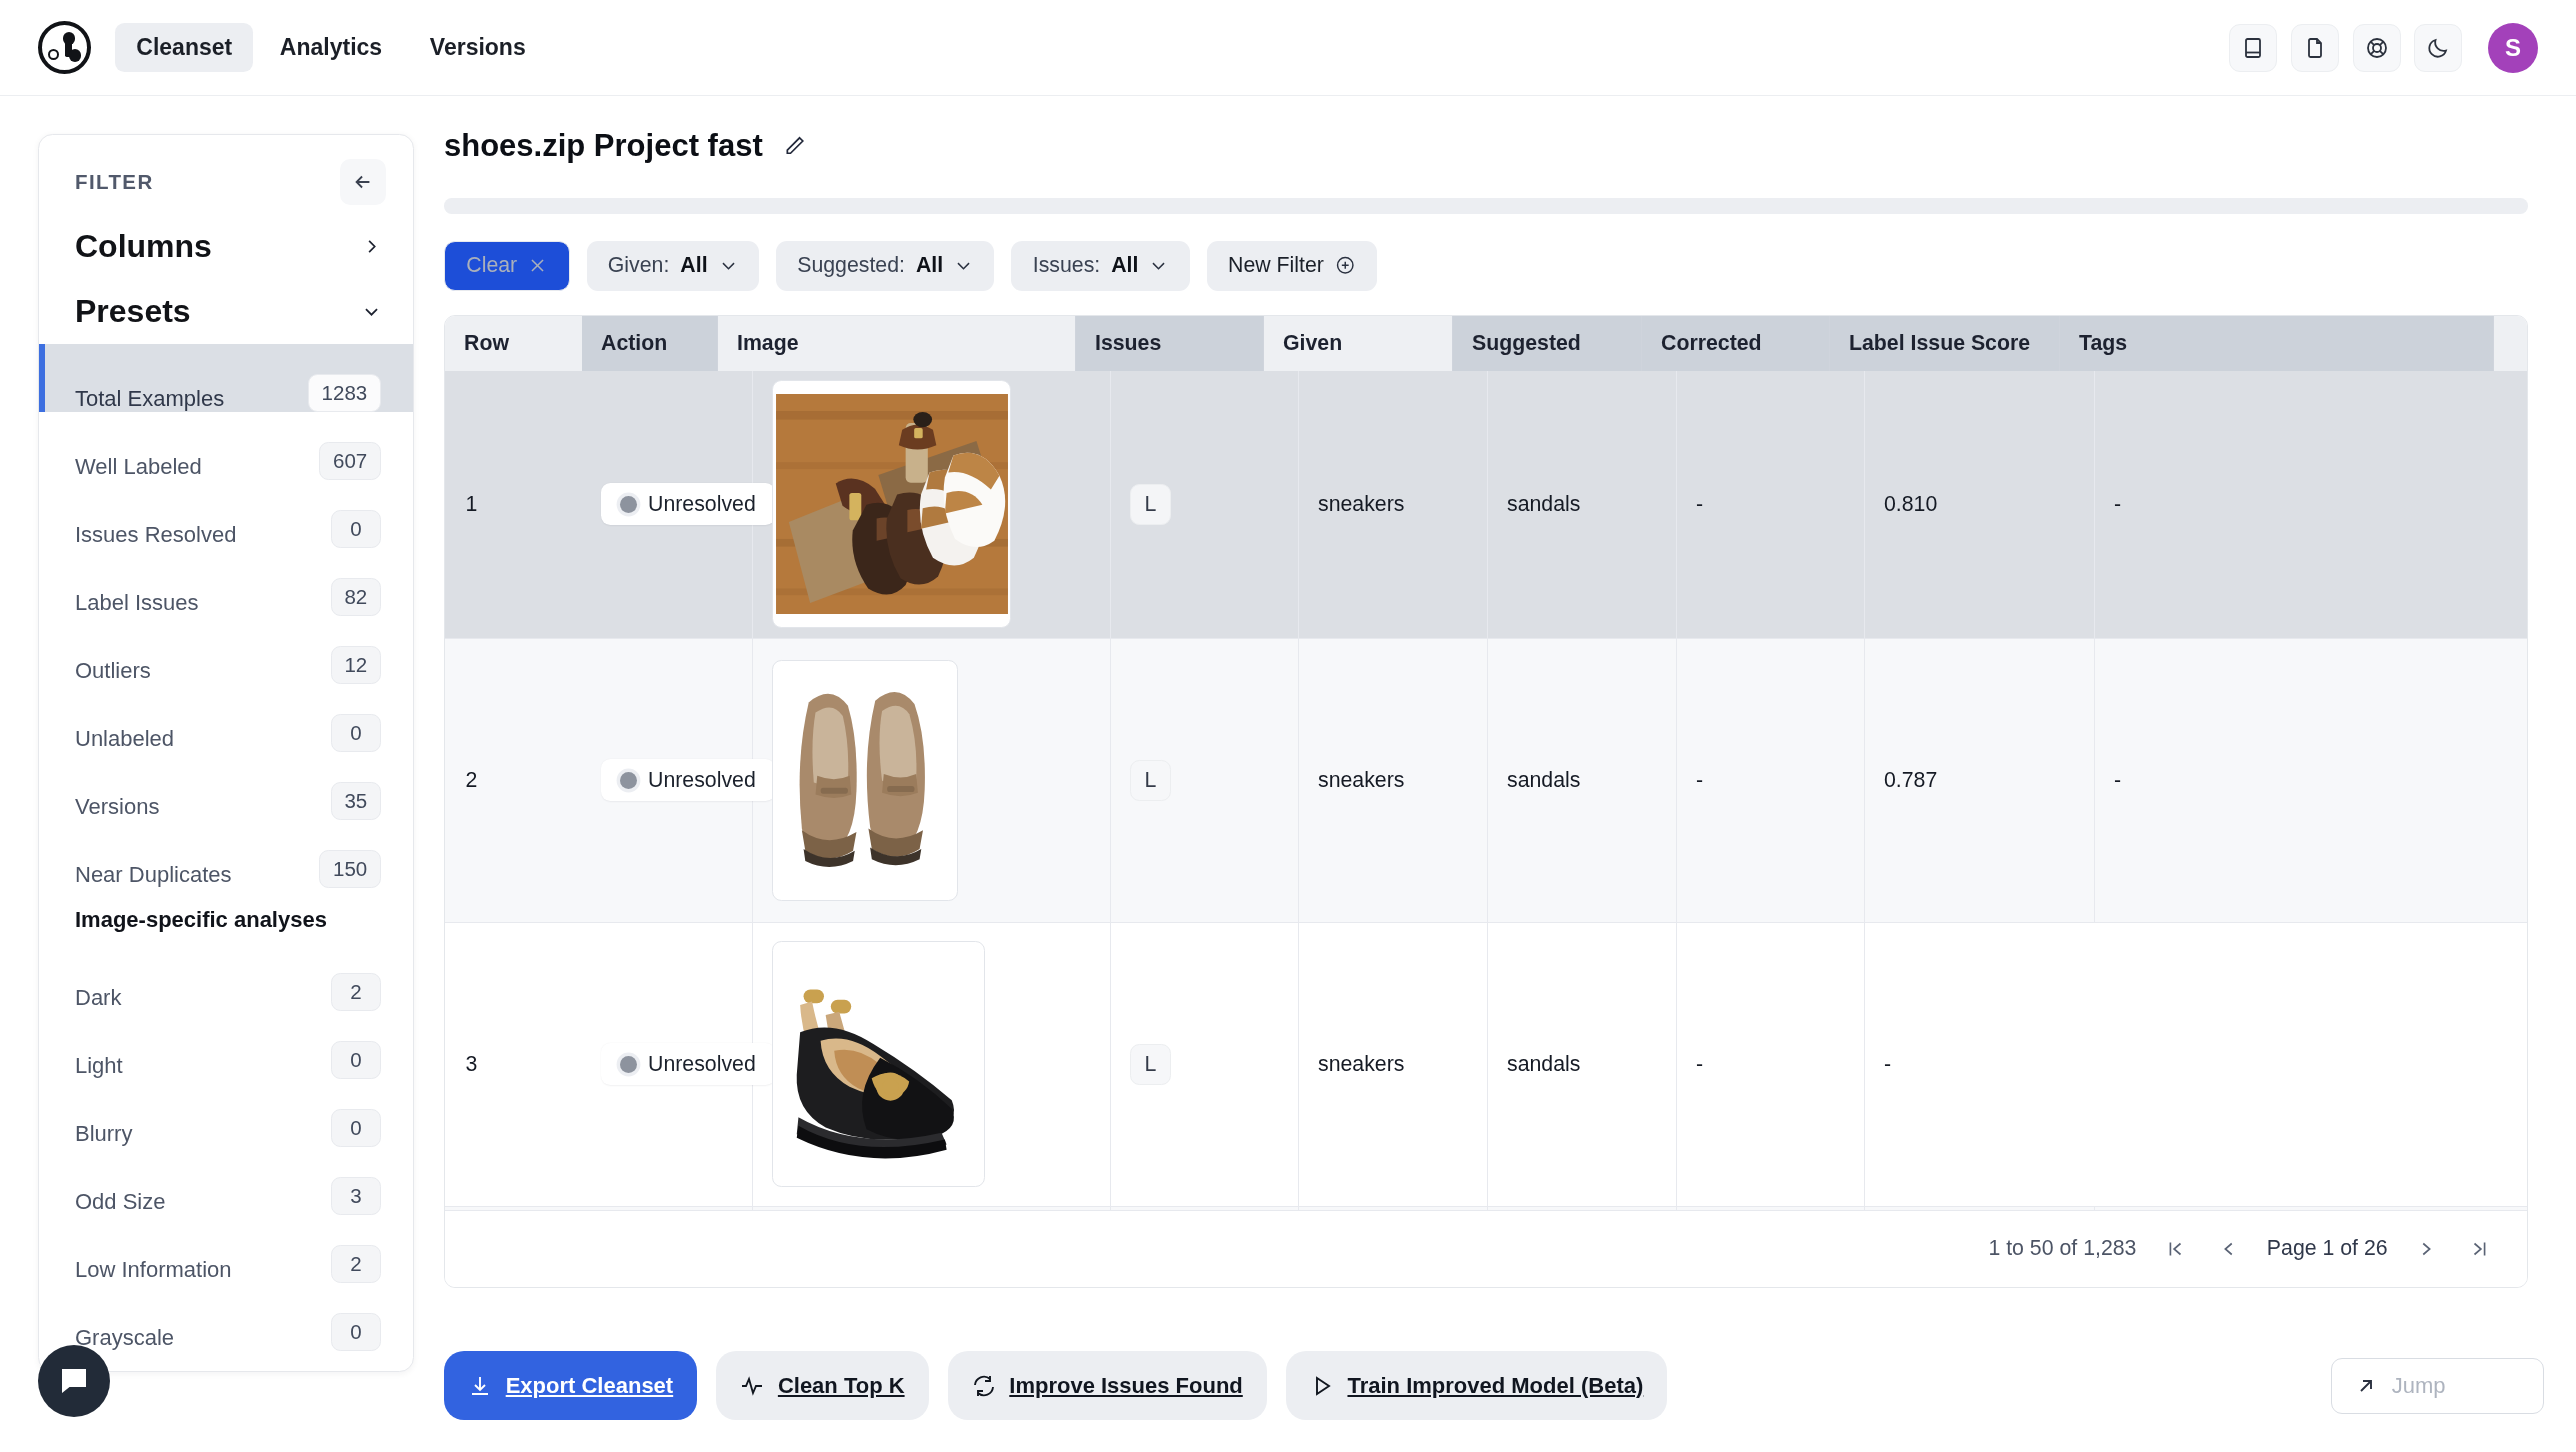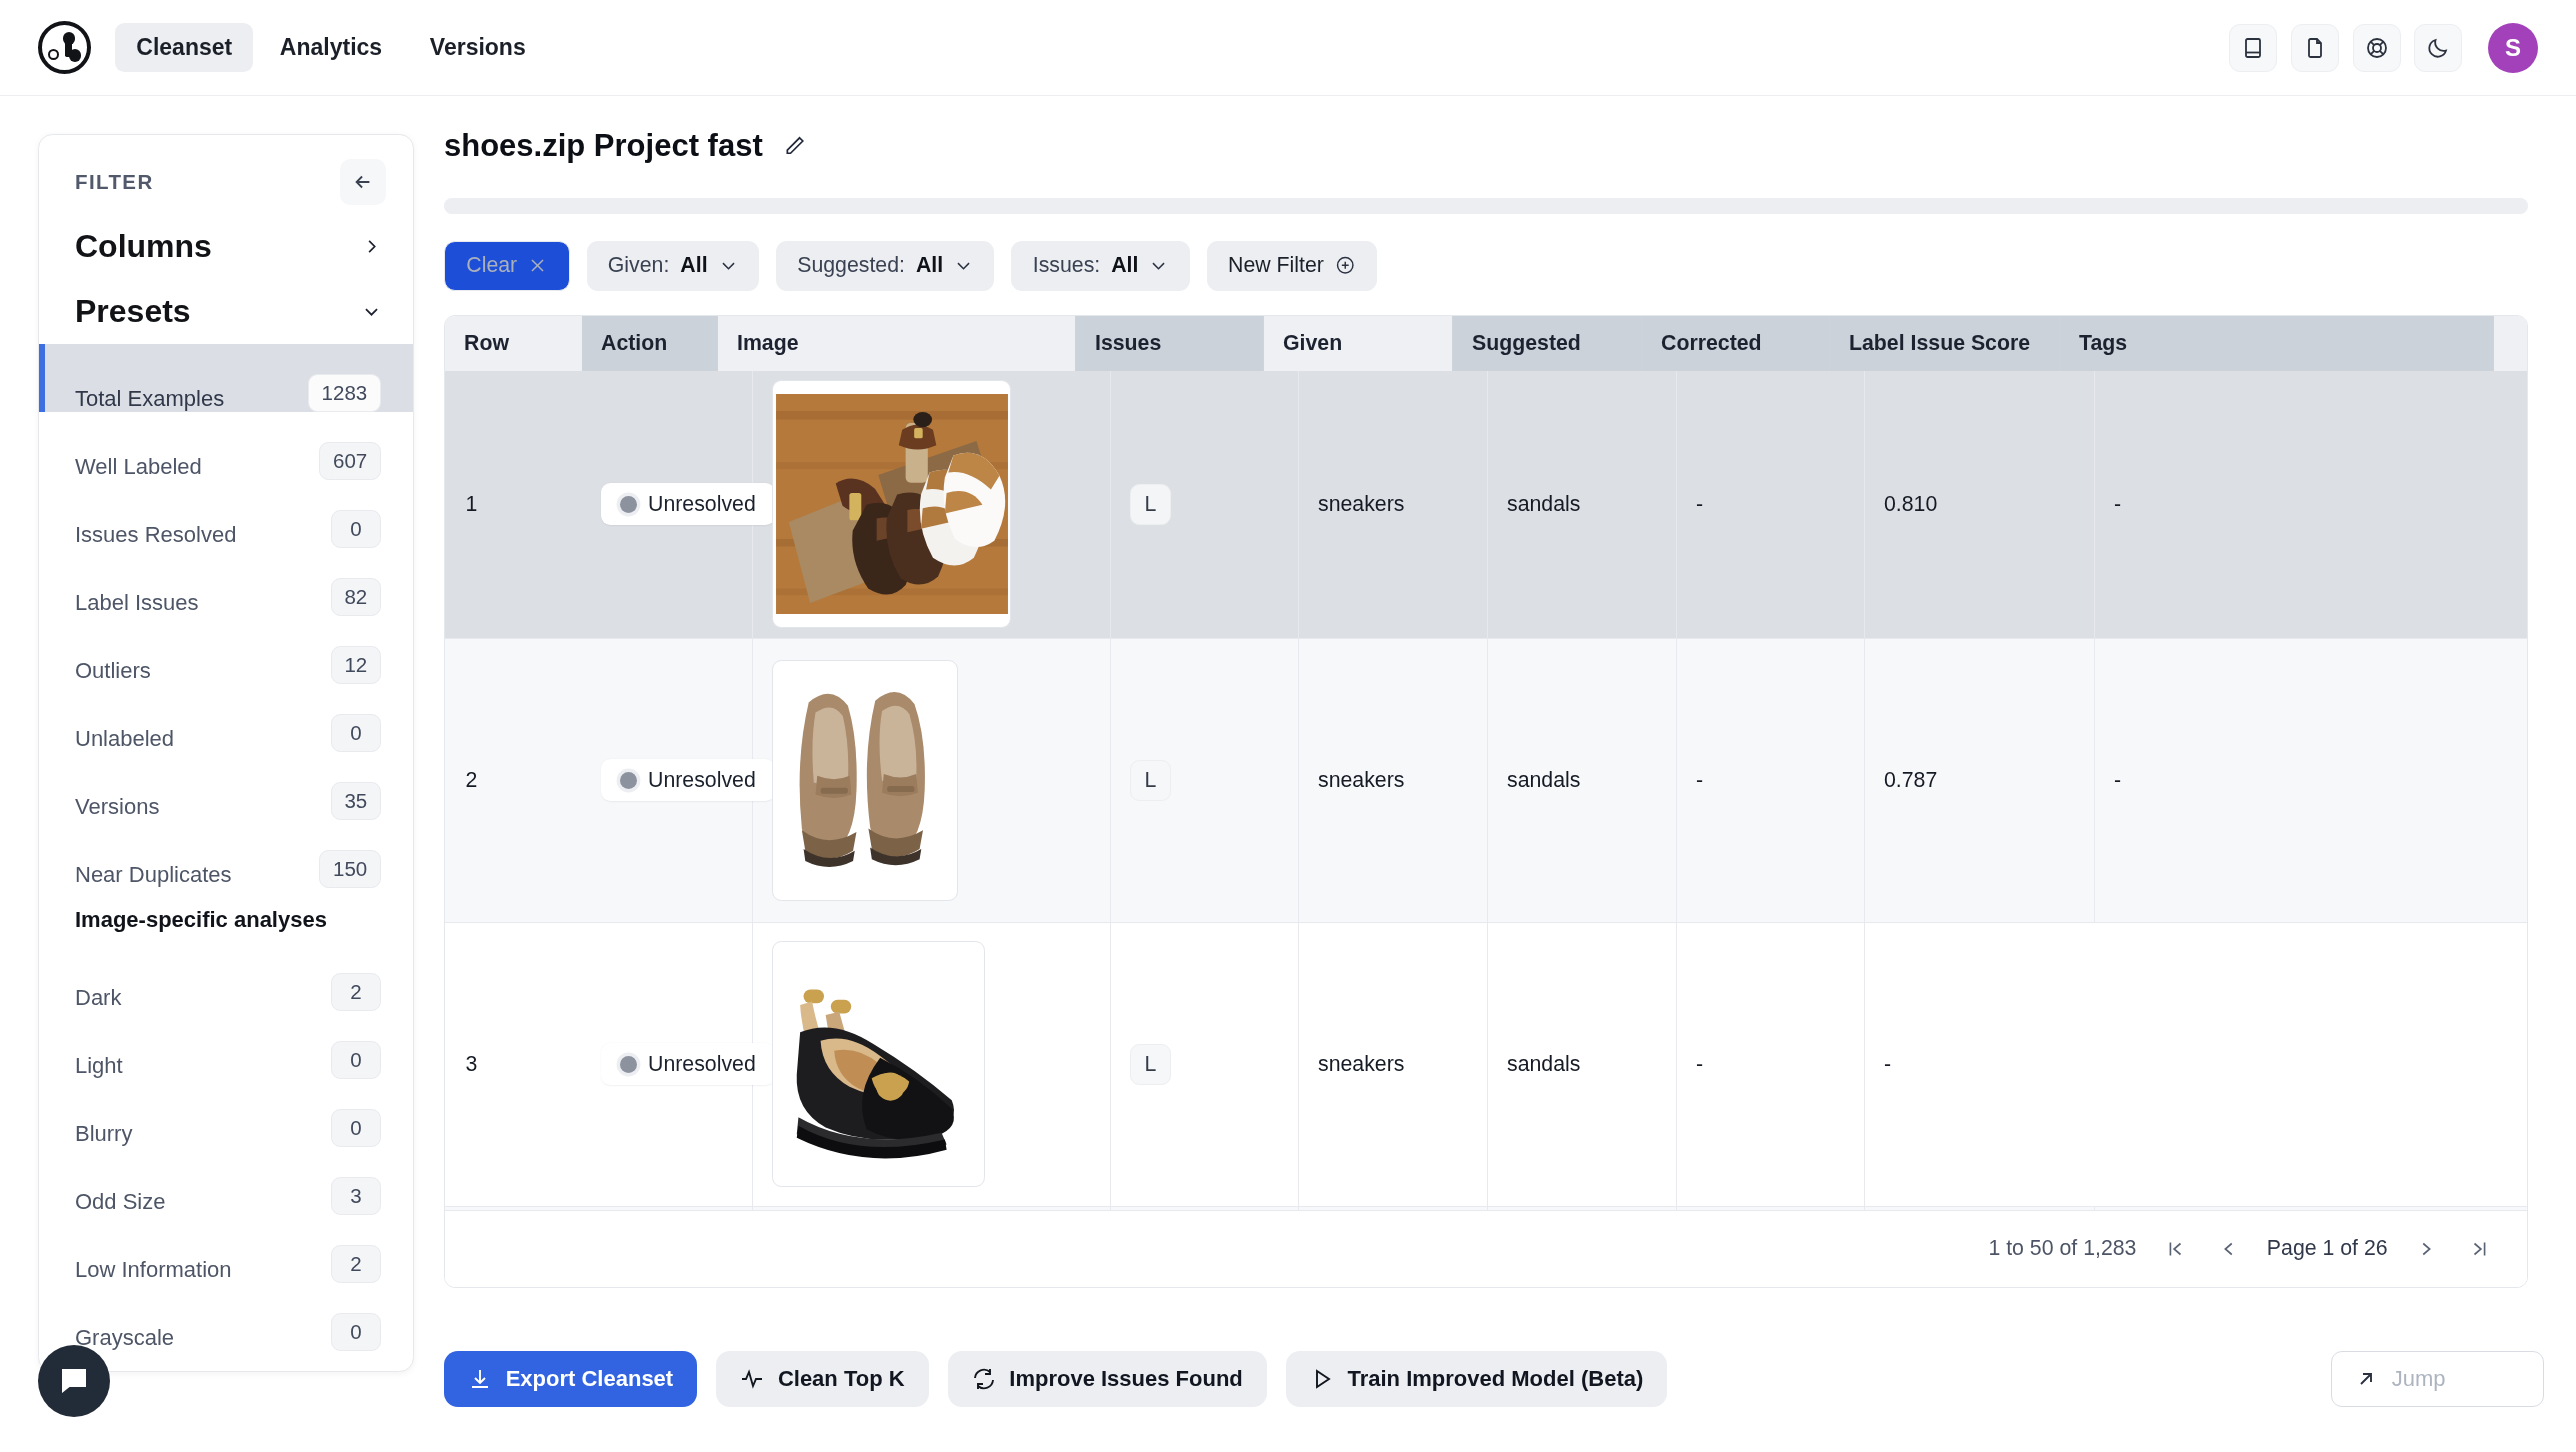--- a/index.html
+++ b/index.html
@@ -164,23 +164,23 @@
   .pg-range { font-size: 21.3px; color: #4c5465; }
   .pg-btn { cursor: pointer; color: #5a6375; display: flex; align-items: center; padding: 0 5.1px; }
   .pg-label { font-size: 21.3px; color: #30384a; }
 
   
   .footer {
     position: absolute; left: 444px; top: 1351px; width: 2100px;
     display: flex; align-items: center; gap: 19px;
   }
   .btn {
-    height: 56px; border-radius: 14px; background: #eceef2; color: #111620;
+    height: 69px; border-radius: 20px; background: #eceef2; color: #111620;
     display: flex; align-items: center; gap: 13.7px; padding: 0 24px;
-    font-size: 22px; font-weight: 600; cursor: pointer; white-space: nowrap;
+    font-size: 22px; font-weight: 600; cursor: pointer; white-space: nowrap; text-decoration: underline;
   }
   .btn.primary { background: #3263e0; color: #fff; }
   .jump {
     margin-left: auto; height: 56px; width: 213px; border-radius: 11px;
     border: 0.9px solid #d9dde3; background: #fff; display: flex; align-items: center;
     gap: 13.7px; padding: 0 22px; cursor: text;
   }
   .jump .ph { font-size: 22px; color: #aeb4bf; }
   .ico { display: block; }
 </style>

